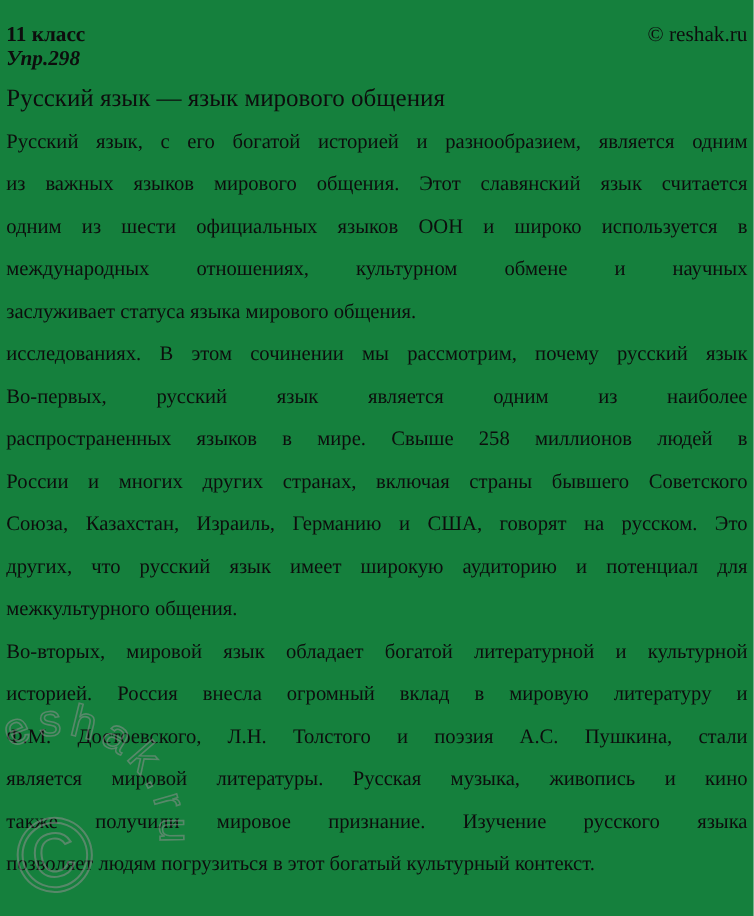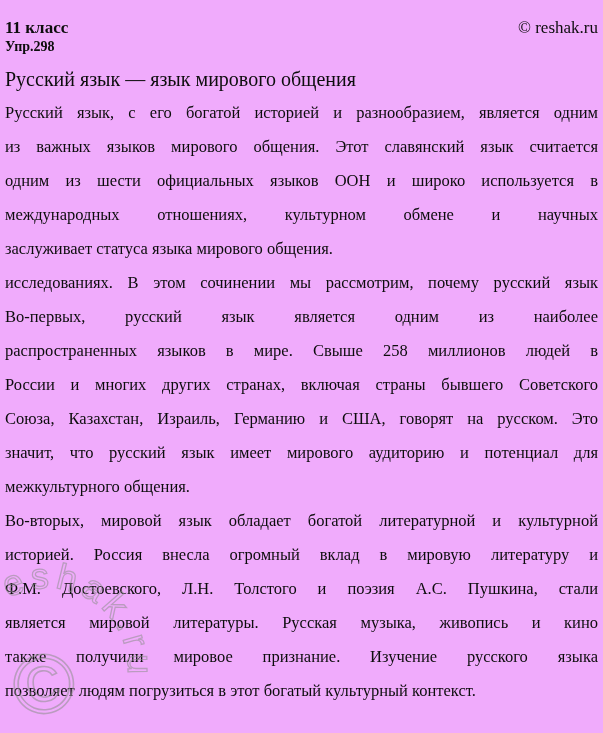--- a/index.html
+++ b/index.html
@@ -4,42 +4,43 @@
 <style>
   html, body {
     margin: 0;
     padding: 0;
     background: #ffffff;
   }
   .page {
     position: relative;
     width: 603px;
     height: 733px;
-    background: #f0abfc;
+    background: #15803d;
     box-sizing: border-box;
     padding: 3px 5px 0 5px;
     font-family: "Liberation Serif", "DejaVu Serif", serif;
     color: #0d0d0d;
     overflow: hidden;
   }
   .doc-header {
     display: flex;
     justify-content: space-between;
     align-items: baseline;
     height: 29px;
     font-size: 17px;
     line-height: 26px;
   }
   .grade-label { font-weight: 700; }
   .site-credit { font-weight: 400; margin-top: 12px; }
   .exercise-label {
     font-weight: 700;
-    font-size: 14px;
+    font-size: 17px;
     height: 30px;
     line-height: 30px;
+    font-style: italic;
   }
   .essay-title {
     font-size: 20px;
     height: 34px;
     line-height: 34px;
   }
   .essay-body {
     font-size: 16.5px;
   }
   .essay-line {
@@ -84,21 +85,21 @@
       <div class="essay-line">Русский язык, с его богатой историей и разнообразием, является одним</div>
       <div class="essay-line">из важных языков мирового общения. Этот славянский язык считается</div>
       <div class="essay-line">одним из шести официальных языков ООН и широко используется в</div>
       <div class="essay-line">международных отношениях, культурном обмене и научных</div>
       <div class="essay-line para-last">заслуживает статуса языка мирового общения.</div>
       <div class="essay-line">исследованиях. В этом сочинении мы рассмотрим, почему русский язык</div>
       <div class="essay-line">Во-первых, русский язык является одним из наиболее</div>
       <div class="essay-line">распространенных языков в мире. Свыше 258 миллионов людей в</div>
       <div class="essay-line">России и многих других странах, включая страны бывшего Советского</div>
       <div class="essay-line">Союза, Казахстан, Израиль, Германию и США, говорят на русском. Это</div>
-      <div class="essay-line">значит, что русский язык имеет мирового аудиторию и потенциал для</div>
+      <div class="essay-line">других, что русский язык имеет широкую аудиторию и потенциал для</div>
       <div class="essay-line para-last">межкультурного общения.</div>
       <div class="essay-line">Во-вторых, мировой язык обладает богатой литературной и культурной</div>
       <div class="essay-line">историей. Россия внесла огромный вклад в мировую литературу и</div>
       <div class="essay-line">Ф.М. Достоевского, Л.Н. Толстого и поэзия А.С. Пушкина, стали</div>
       <div class="essay-line">является мировой литературы. Русская музыка, живопись и кино</div>
       <div class="essay-line">также получили мировое признание. Изучение русского языка</div>
       <div class="essay-line para-last">позволяет людям погрузиться в этот богатый культурный контекст.</div>
     </div>
 
   <svg class="watermark" viewBox="0 0 250 190" aria-hidden="true">

